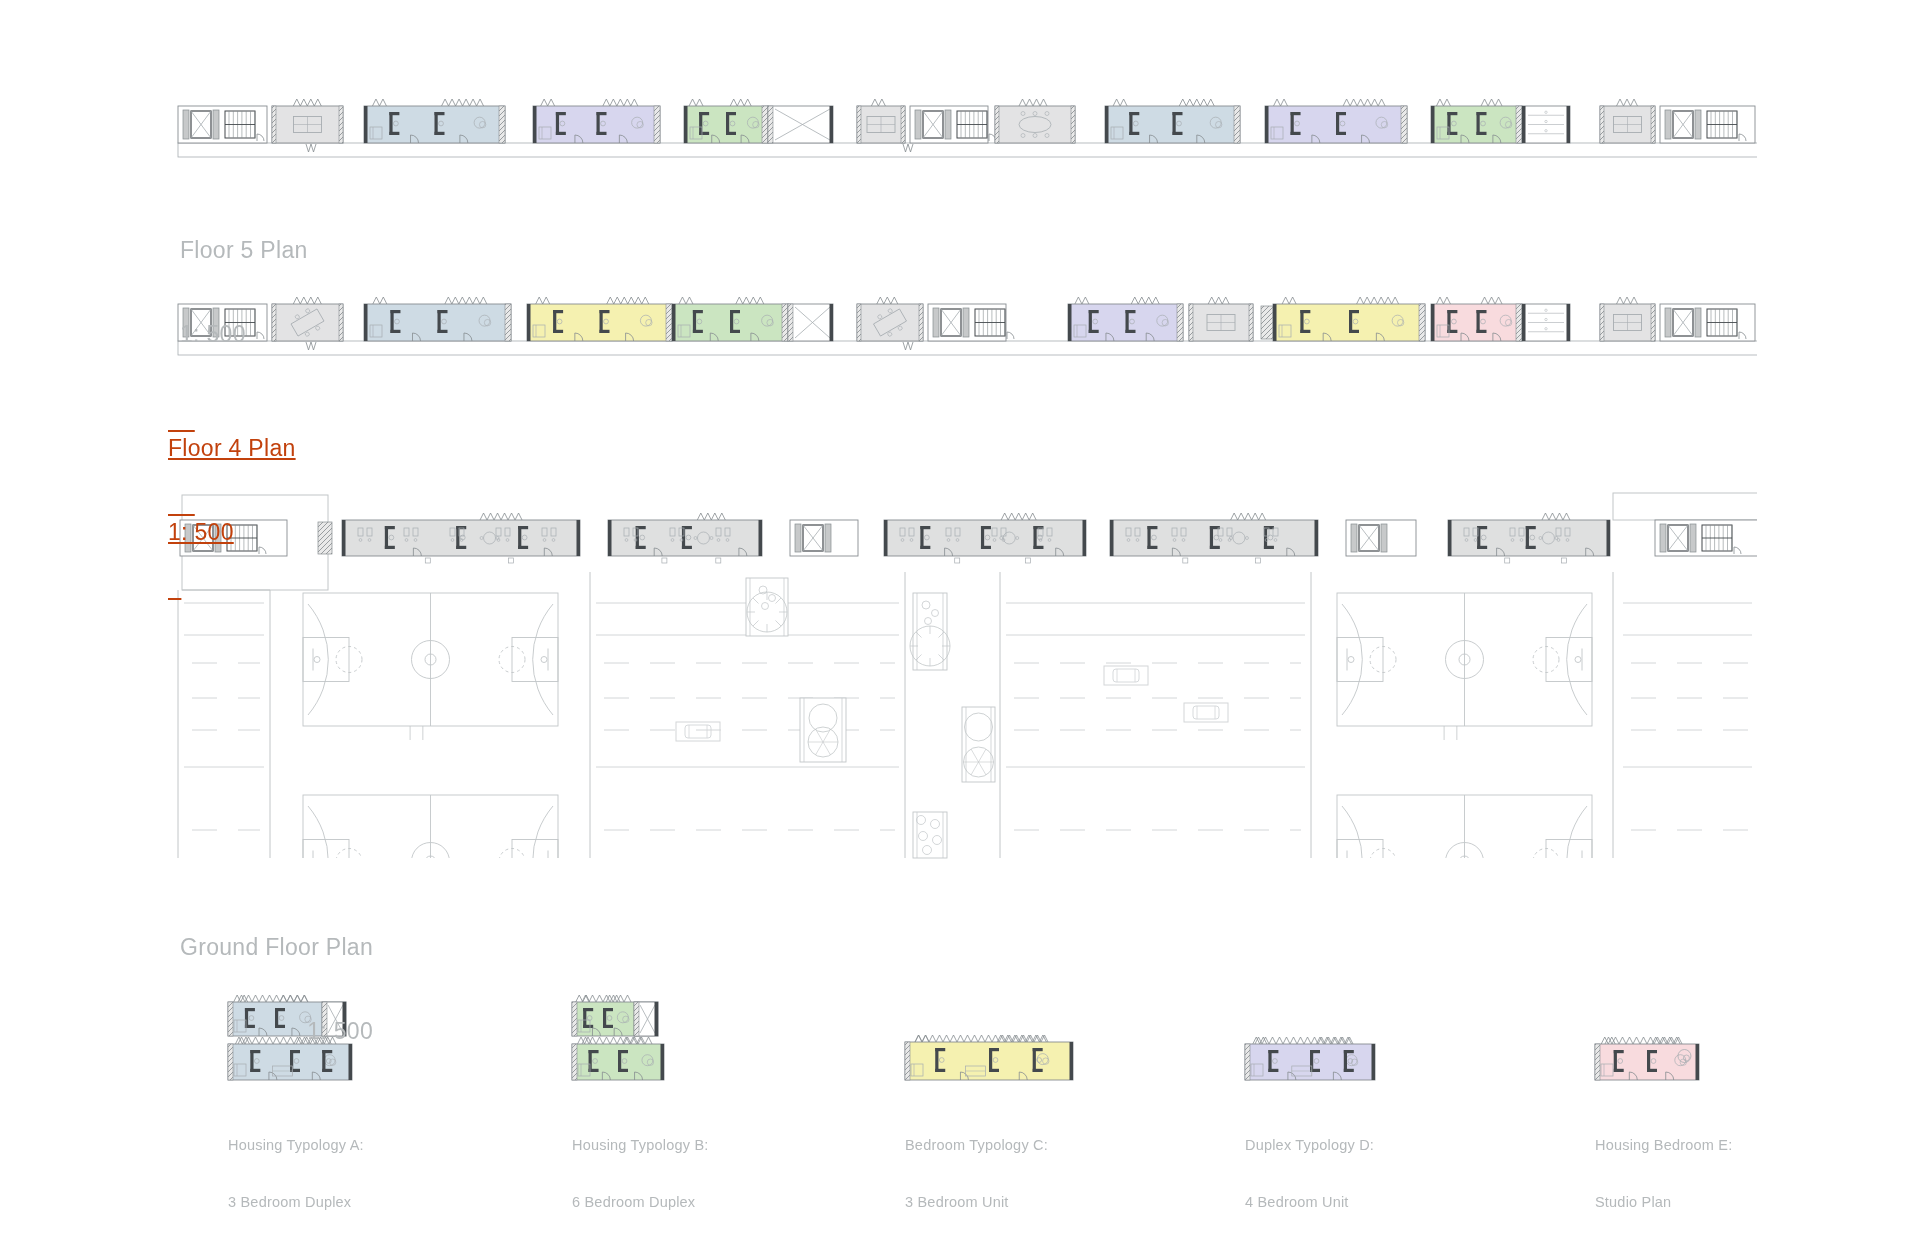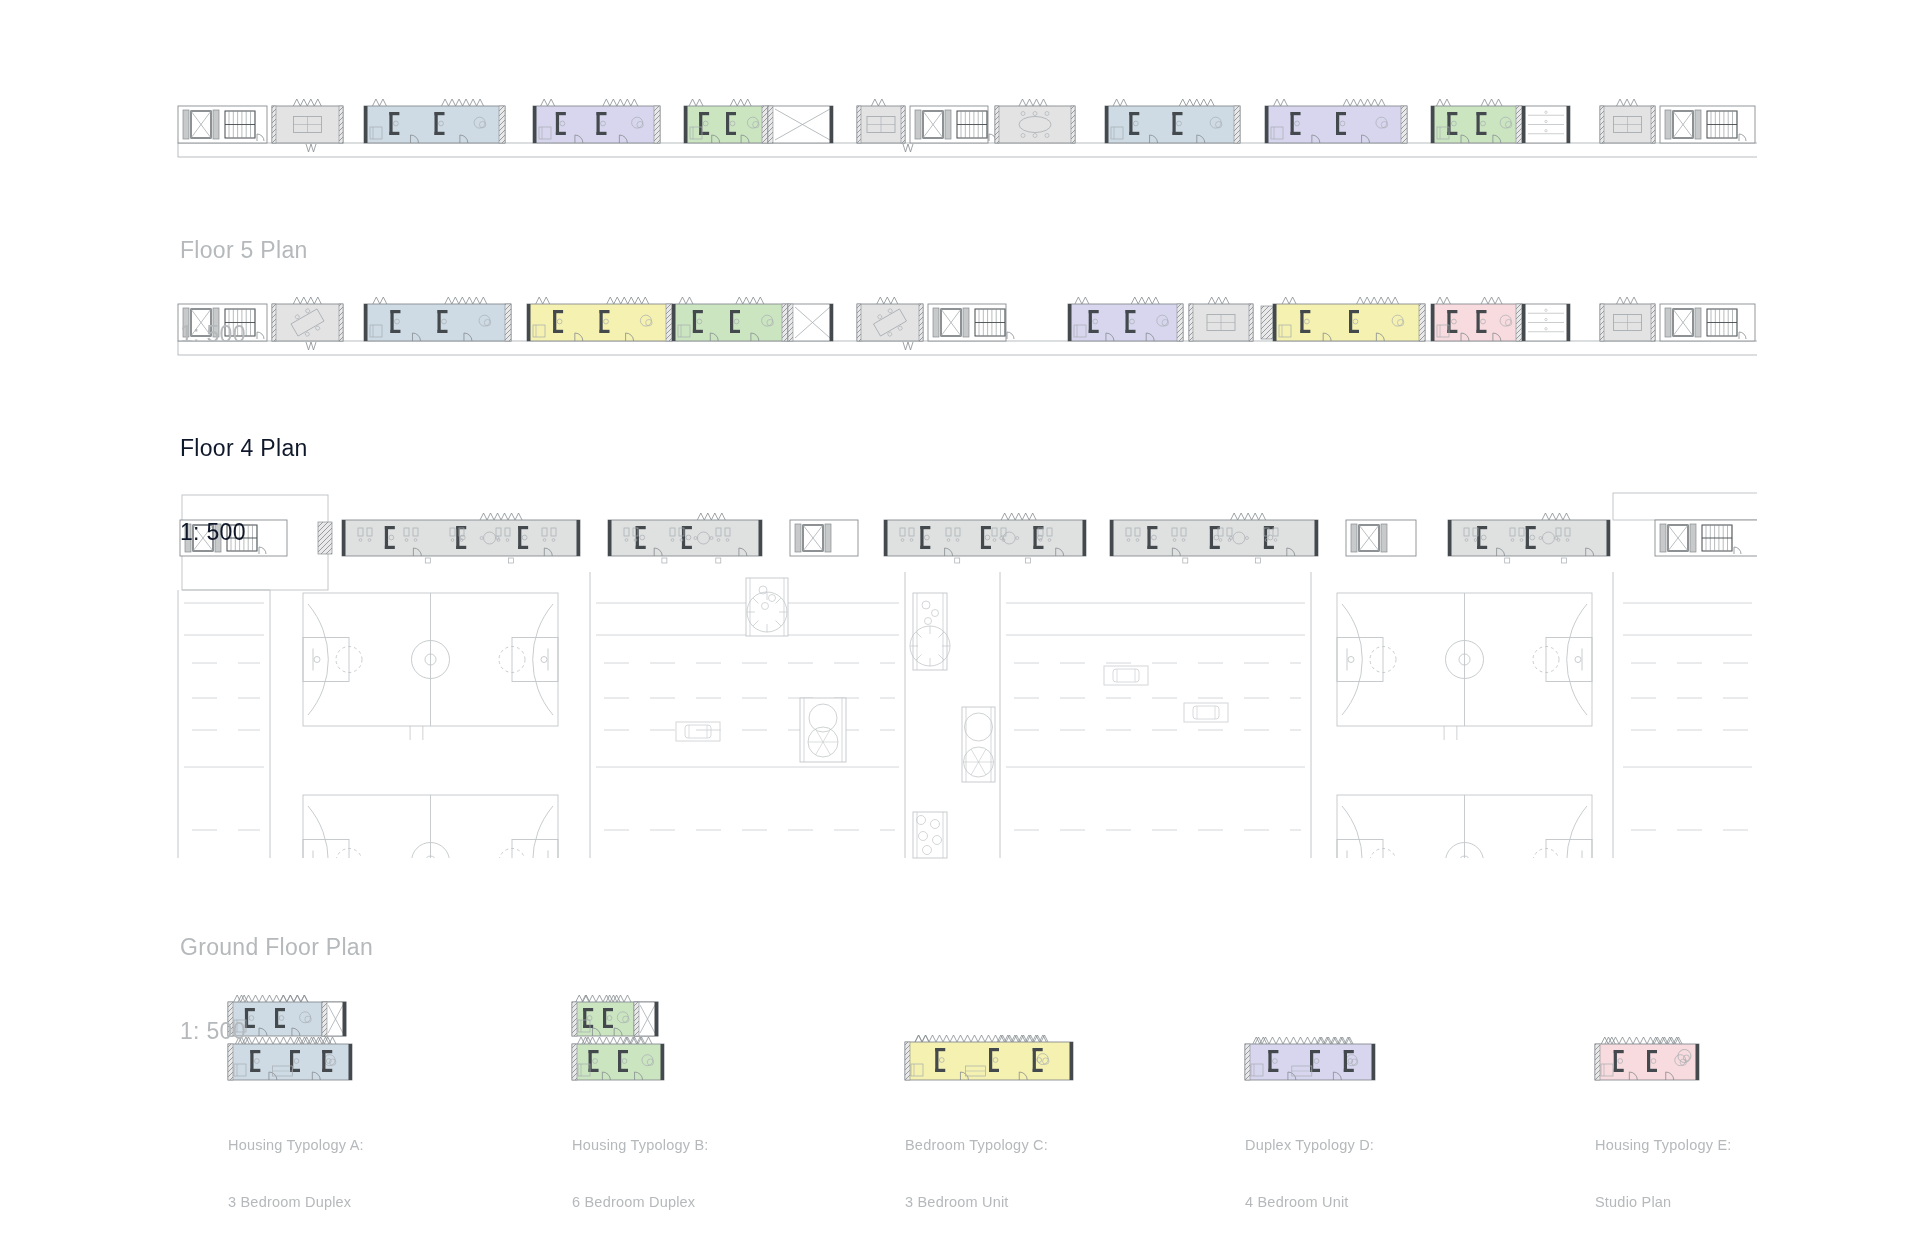--- a/index.html
+++ b/index.html
@@ -1160,25 +1160,25 @@
           <rect x="1595" y="1044" width="5" height="36" fill="url(#ht)" stroke="#878d91" stroke-width="0.6"></rect>
           <path d="M 1605 1044 l3.5 -7 l3.5 7 l3.5 -7 l3.5 7 l3.5 -7 l3.5 7 l3.5 -7 l3.5 7 l3.5 -7 l3.5 7 l3.5 -7 l3.5 7 l3.5 -7 l3.5 7 l3.5 -7 l3.5 7 l3.5 -7 l3.5 7 l3.5 -7 l3.5 7 l3.5 -7 l3.5 7" stroke="#878d91" stroke-width="0.8" fill="none"></path>
         </g>
       </g>
     </svg>
 
   <div class="plan-label" style="left: 180px; top: 180px; color: rgb(181, 185, 187);">
     <div>Floor 5 Plan</div>
     <div>1: 500</div>
   </div>
-  <div class="plan-label" style="left: 180px; top: 378px; color: #0f172a;">
+  <div class="plan-label" style="left: 168px; top: 378px; color: #c2410c; text-decoration: underline;">
     <div>Floor 4 Plan</div>
     <div>1: 500</div>
   </div>
-  <div class="plan-label" style="left: 180px; top: 877px; color: rgb(181, 185, 187);">
+  <div class="plan-label" style="left: 180px; top: 877px; color: rgb(181, 185, 187); text-align: right;">
     <div>Ground Floor Plan</div>
     <div>1: 500</div>
   </div>
 
   <div class="typo-label" style="left: 228px; top: 1098px; color: rgb(181, 185, 187);">
     <div>Housing Typology A:</div>
     <div>3 Bedroom Duplex</div>
   </div>
   <div class="typo-label" style="left: 572px; top: 1098px; color: rgb(181, 185, 187);">
     <div>Housing Typology B:</div>
@@ -1186,16 +1186,16 @@
   </div>
   <div class="typo-label" style="left: 905px; top: 1098px; color: rgb(181, 185, 187);">
     <div>Bedroom Typology C:</div>
     <div>3 Bedroom Unit</div>
   </div>
   <div class="typo-label" style="left: 1245px; top: 1098px; color: rgb(181, 185, 187);">
     <div>Duplex Typology D:</div>
     <div>4 Bedroom Unit</div>
   </div>
   <div class="typo-label" style="left: 1595px; top: 1098px; color: rgb(181, 185, 187);">
-    <div>Housing Typology E:</div>
+    <div>Housing Bedroom E:</div>
     <div>Studio Plan</div>
   </div>
 </div>
 
 </body></html>

